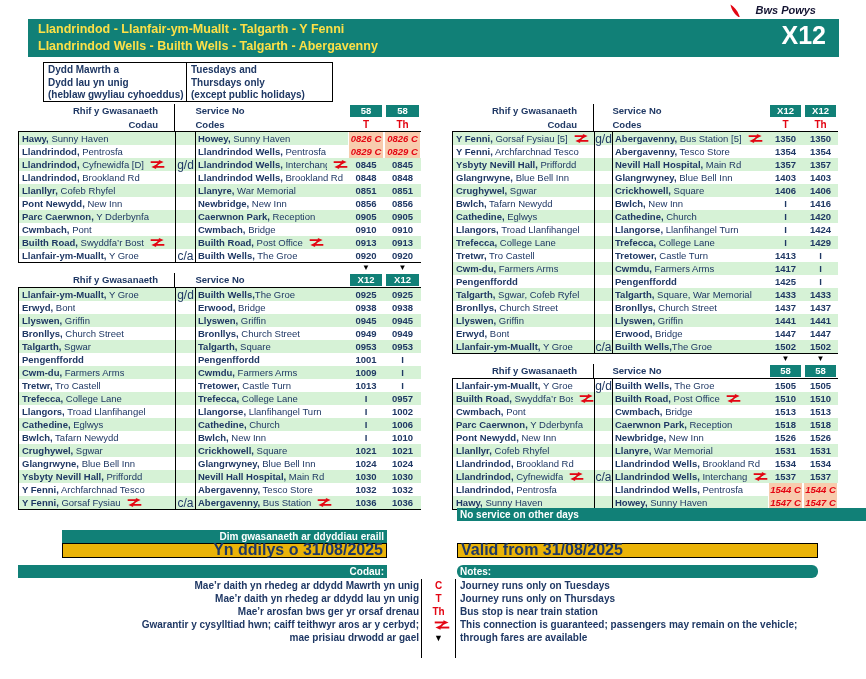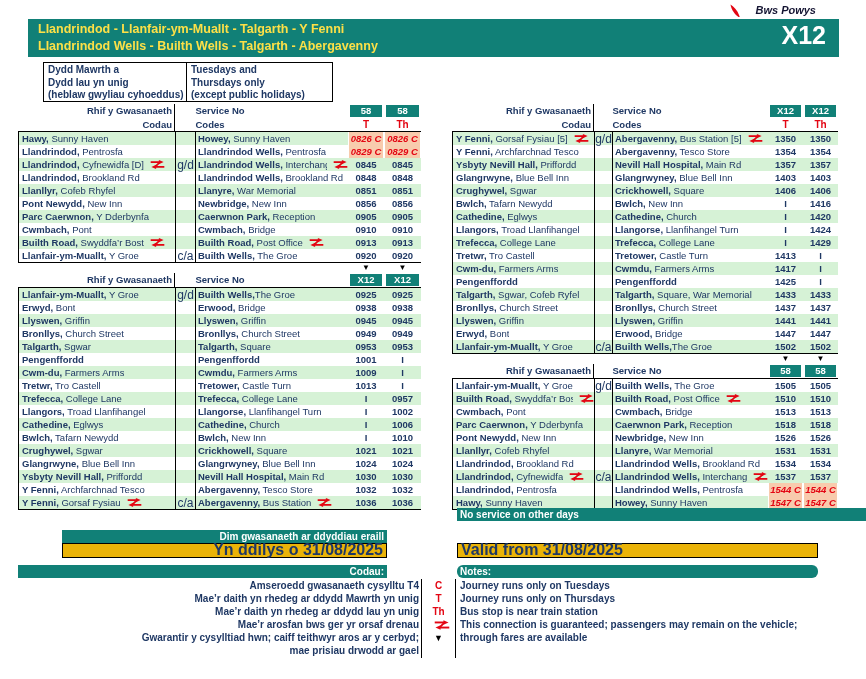--- a/index.html
+++ b/index.html
@@ -23,21 +23,21 @@
   .opw { left:18px; width:148px; height:40px;margin-left:25px; }
   .ope { left:186px; width:147px; height:40px; }
   
   .tbl { position:absolute; top:104px; font-size:9.5px; }
   .tbl-left  { left:18px;  width:403px; }
   .tbl-right { left:452px; width:386px; }
   .trow { display:flex; align-items:stretch; height:13px; line-height:12px; white-space:nowrap; }
   .hrow { height:14px; } .hrow2 { height:13px; } .crow { height:10px; }
   .shead { border-bottom:1.5px solid #000; }
   .rows  { border-bottom:1.5px solid #000; }
-  .hl { text-align:right; font-weight:700; padding-right:2px; border-right:1.5px solid #000;
+  .hl { text-align:right; font-weight:700; padding-right:16px; border-right:1.5px solid #000;
         display:flex; align-items:center; justify-content:flex-end; }
   .tbl-left .hl { width:157px; } .tbl-right .hl { width:142px; }
   .crow .hl { border-right:none; }
   .tbl-left .hg { width:18.5px; } .tbl-right .hg { width:16.5px; }
   .he { flex:1; font-weight:700; padding-left:2px; display:flex; align-items:center; }
   .ctt { flex:0 0 auto; display:flex; align-items:center; justify-content:center; text-align:center; }
   .tbl-left  .ctt { width:36px; } .tbl-left  .cth { width:37px; }
   .tbl-right .ctt { width:35px; } .tbl-right .cth { width:35px; }
   .svc { display:block; width:100%; margin:1px 2px; background:var(--teal,#118077); color:#fff;
          font-weight:700; font-size:9.5px; line-height:11.5px; text-align:center; }
@@ -934,21 +934,20 @@
     </div>
 
   <div class="bar wl" id="bar-noservice-w">Dim gwasanaeth ar ddyddiau eraill</div>
   <div class="bar en" id="bar-noservice-e">No service on other days</div>
   <div class="vbox" id="valid-w">Yn ddilys o 31/08/2025</div>
   <div class="vbox" id="valid-e">Valid from 31/08/2025</div>
   <div class="bar wl" id="bar-codes">Codau:</div>
   <div class="bar en" id="bar-notes">Notes:</div>
 
   <div class="notes-w" id="notes-w">
-      <div class="nrow">Amseroedd gwasanaeth cysylltu T4</div>
       <div class="nrow">Mae’r daith yn rhedeg ar ddydd Mawrth yn unig</div>
       <div class="nrow">Mae’r daith yn rhedeg ar ddydd Iau yn unig</div>
       <div class="nrow">Mae’r arosfan bws ger yr orsaf drenau</div>
       <div class="nrow">Gwarantir y cysylltiad hwn; caiff teithwyr aros ar y cerbyd;</div>
       <div class="nrow">mae prisiau drwodd ar gael</div>
     </div>
   <div class="sym-col" id="sym-col">
       <div class="nrow">C</div>
       <div class="nrow">T</div>
       <div class="nrow">Th</div>

